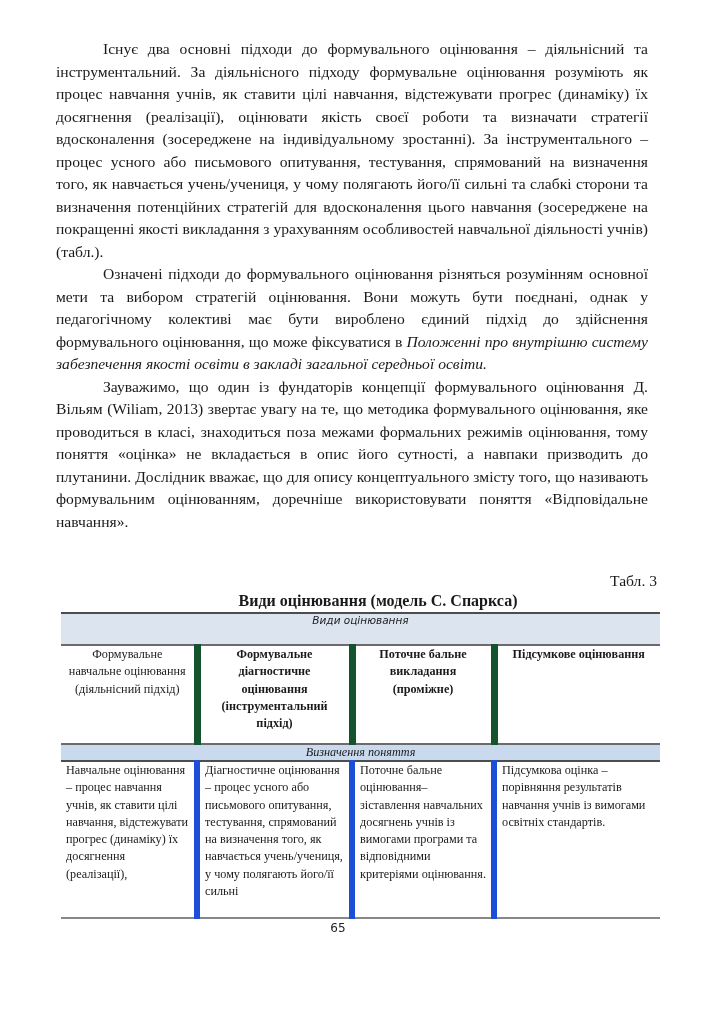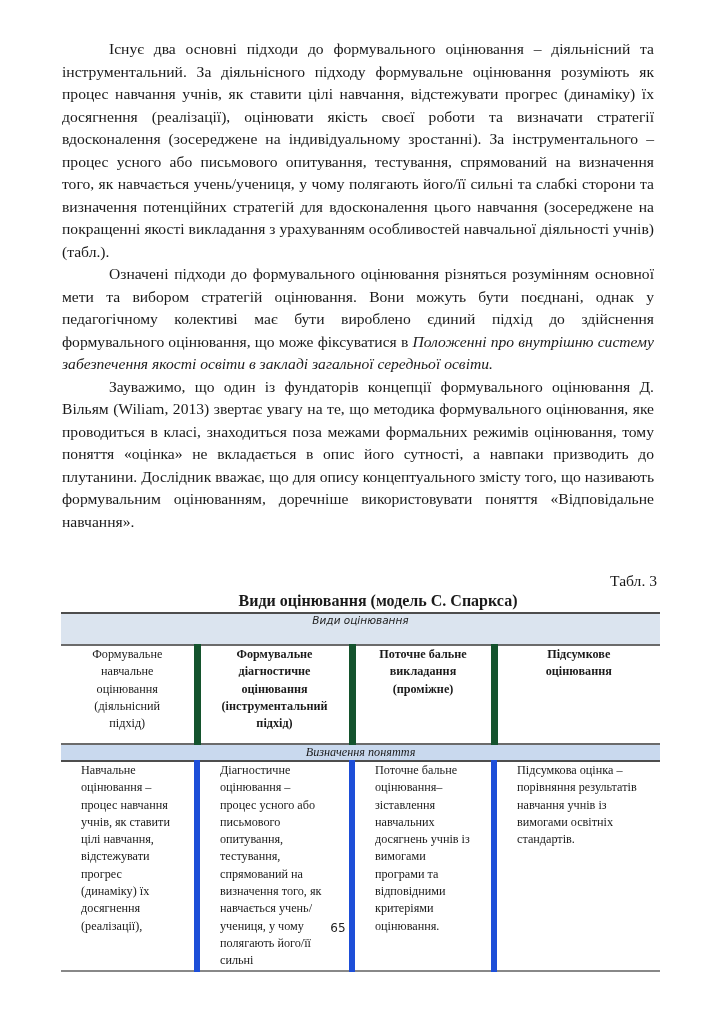--- a/index.html
+++ b/index.html
@@ -1,28 +1,28 @@
 <!DOCTYPE html>
 <html><head>
 <meta charset="utf-8">
 <style>
   html, body { margin: 0; padding: 0; background: #ffffff; }
   body { width: 724px; height: 1024px; position: relative; overflow: hidden;
          font-family: "Liberation Serif", serif; color: #1a1a1a; }
   .page { position: absolute; left: 0; top: 0; width: 724px; height: 1024px; }
-  .text-block { position: absolute; left: 62px; width: 592px; top: 38px;
+  .text-block { position: absolute; left: 56px; width: 592px; top: 38px;
                 font-size: 15.6px; line-height: 22.5px; text-align: justify; }
   .text-block p { margin: 0; text-indent: 47px; }
   .text-block em { font-style: italic; }
   .table-num { position: absolute; top: 572px; right: 67px; font-size: 15.6px; }
   .table-title { position: absolute; top: 592px; left: 16px; width: 724px; text-align: center;
                  font-weight: bold; font-size: 16px; }
   table.t { position: absolute; left: 61px; top: 612px; width: 599px;
             border-collapse: collapse; table-layout: fixed; font-size: 12.2px; }
-  table.t td { vertical-align: top; padding: 0 20px; }
+  table.t td { vertical-align: top; padding: 0 5px; }
   .row-head td { background: #dbe4ef; border-top: 2px solid #4d4d4d; border-bottom: 2px solid #6b6b6b;
                  font-family: "DejaVu Sans", sans-serif; font-style: italic; font-size: 10.5px;
                  text-align: center; height: 30px; padding-top: 3px; color: #222; }
   .row-cols td { text-align: center; line-height: 17.3px; padding-top: 3px; height: 97px;
                  border-right: 7px solid #14532d; }
   .row-cols td:last-child { border-right: none; margin-left: 34px; }
   .row-cols td.bold { font-weight: bold; }
   .row-def td { background: #c9d9ee; border-top: 2px solid #6b6b6b; border-bottom: 2px solid #4d4d4d;
                 font-style: italic; text-align: center; font-size: 12.2px; height: 15px;
                 line-height: 15px; padding: 1px 0; margin-left: 16px; }

